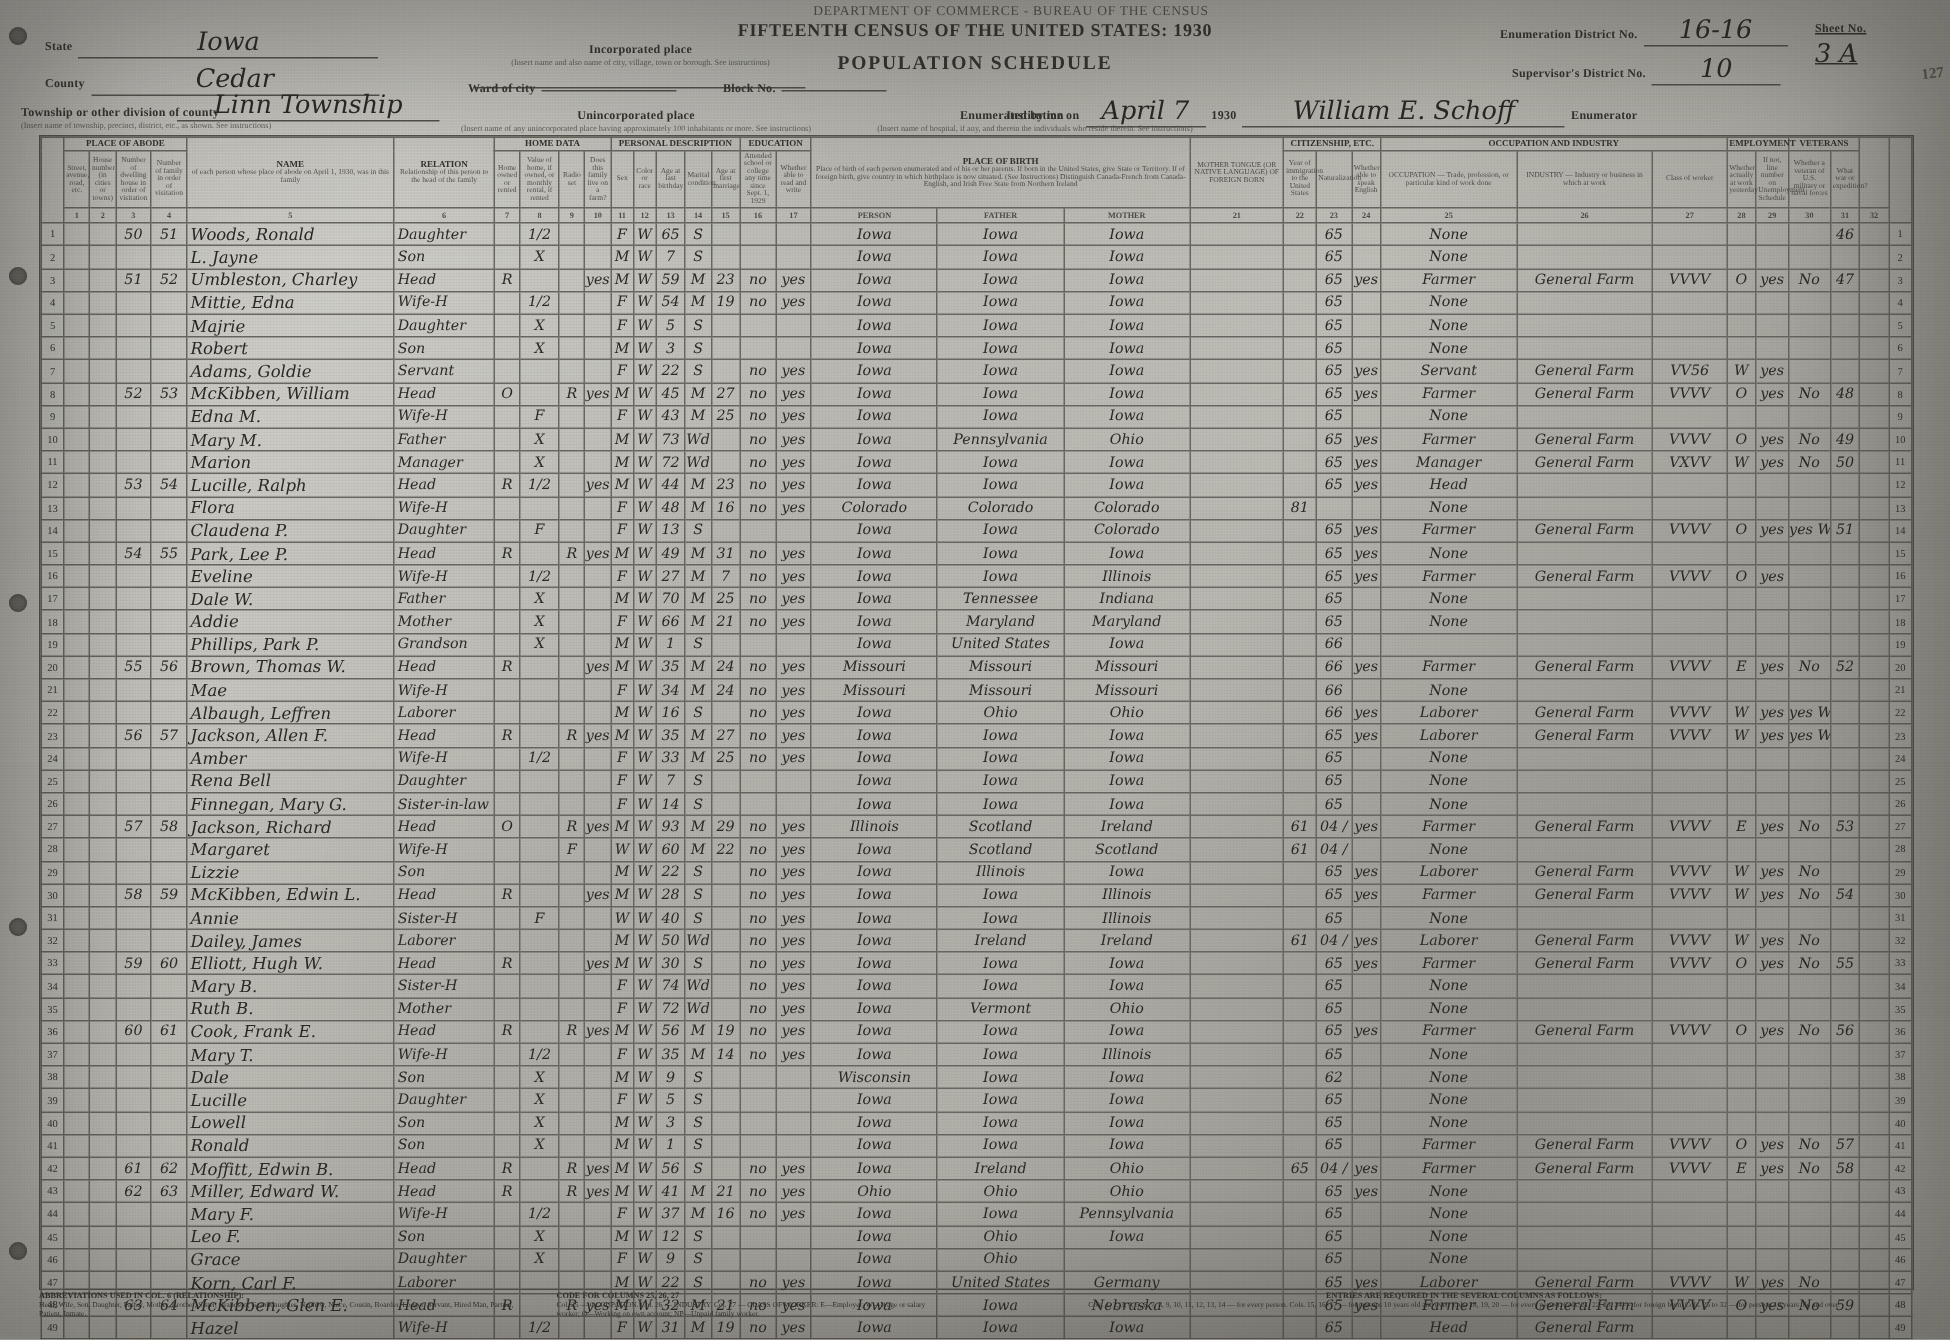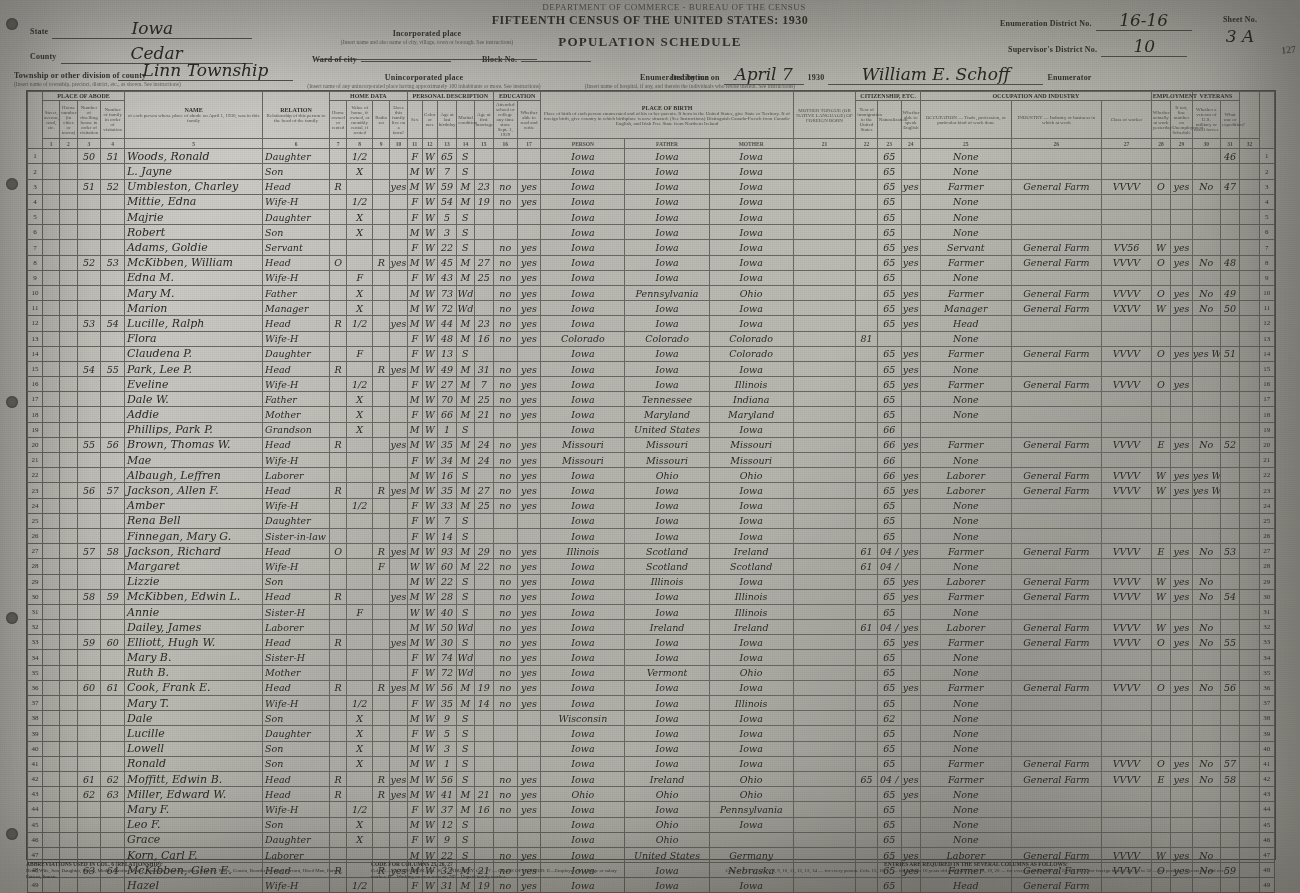--- a/index.html
+++ b/index.html
@@ -126,21 +126,21 @@
       <span class="ul" style="width:96px;text-align:center;">
         <span class="hand big">16-16</span>
       </span>
     </div>
     <div class="field" style="left:1008px;top:36px;">
       <span class="lbl">Supervisor's District No.</span>
       <span class="ul" style="width:86px;text-align:center;">
         <span class="hand big">10</span>
       </span>
     </div>
-    <div class="field" style="left:1210px;top:8px;text-align:center;width:60px;">
+    <div class="field" style="left:1210px;top:8px;width:60px;text-decoration:underline;">
       <span class="lbl">Sheet No.</span>
       <div class="hand big">3 A</div>
     </div>
     <div class="stamp">127</div>
 
     <div class="field" style="left:640px;top:64px;">
       <span class="lbl">Enumerated by me on</span>
       <span class="ul" style="width:80px;text-align:center;">
         <span class="hand big">April 7</span>
       </span>

